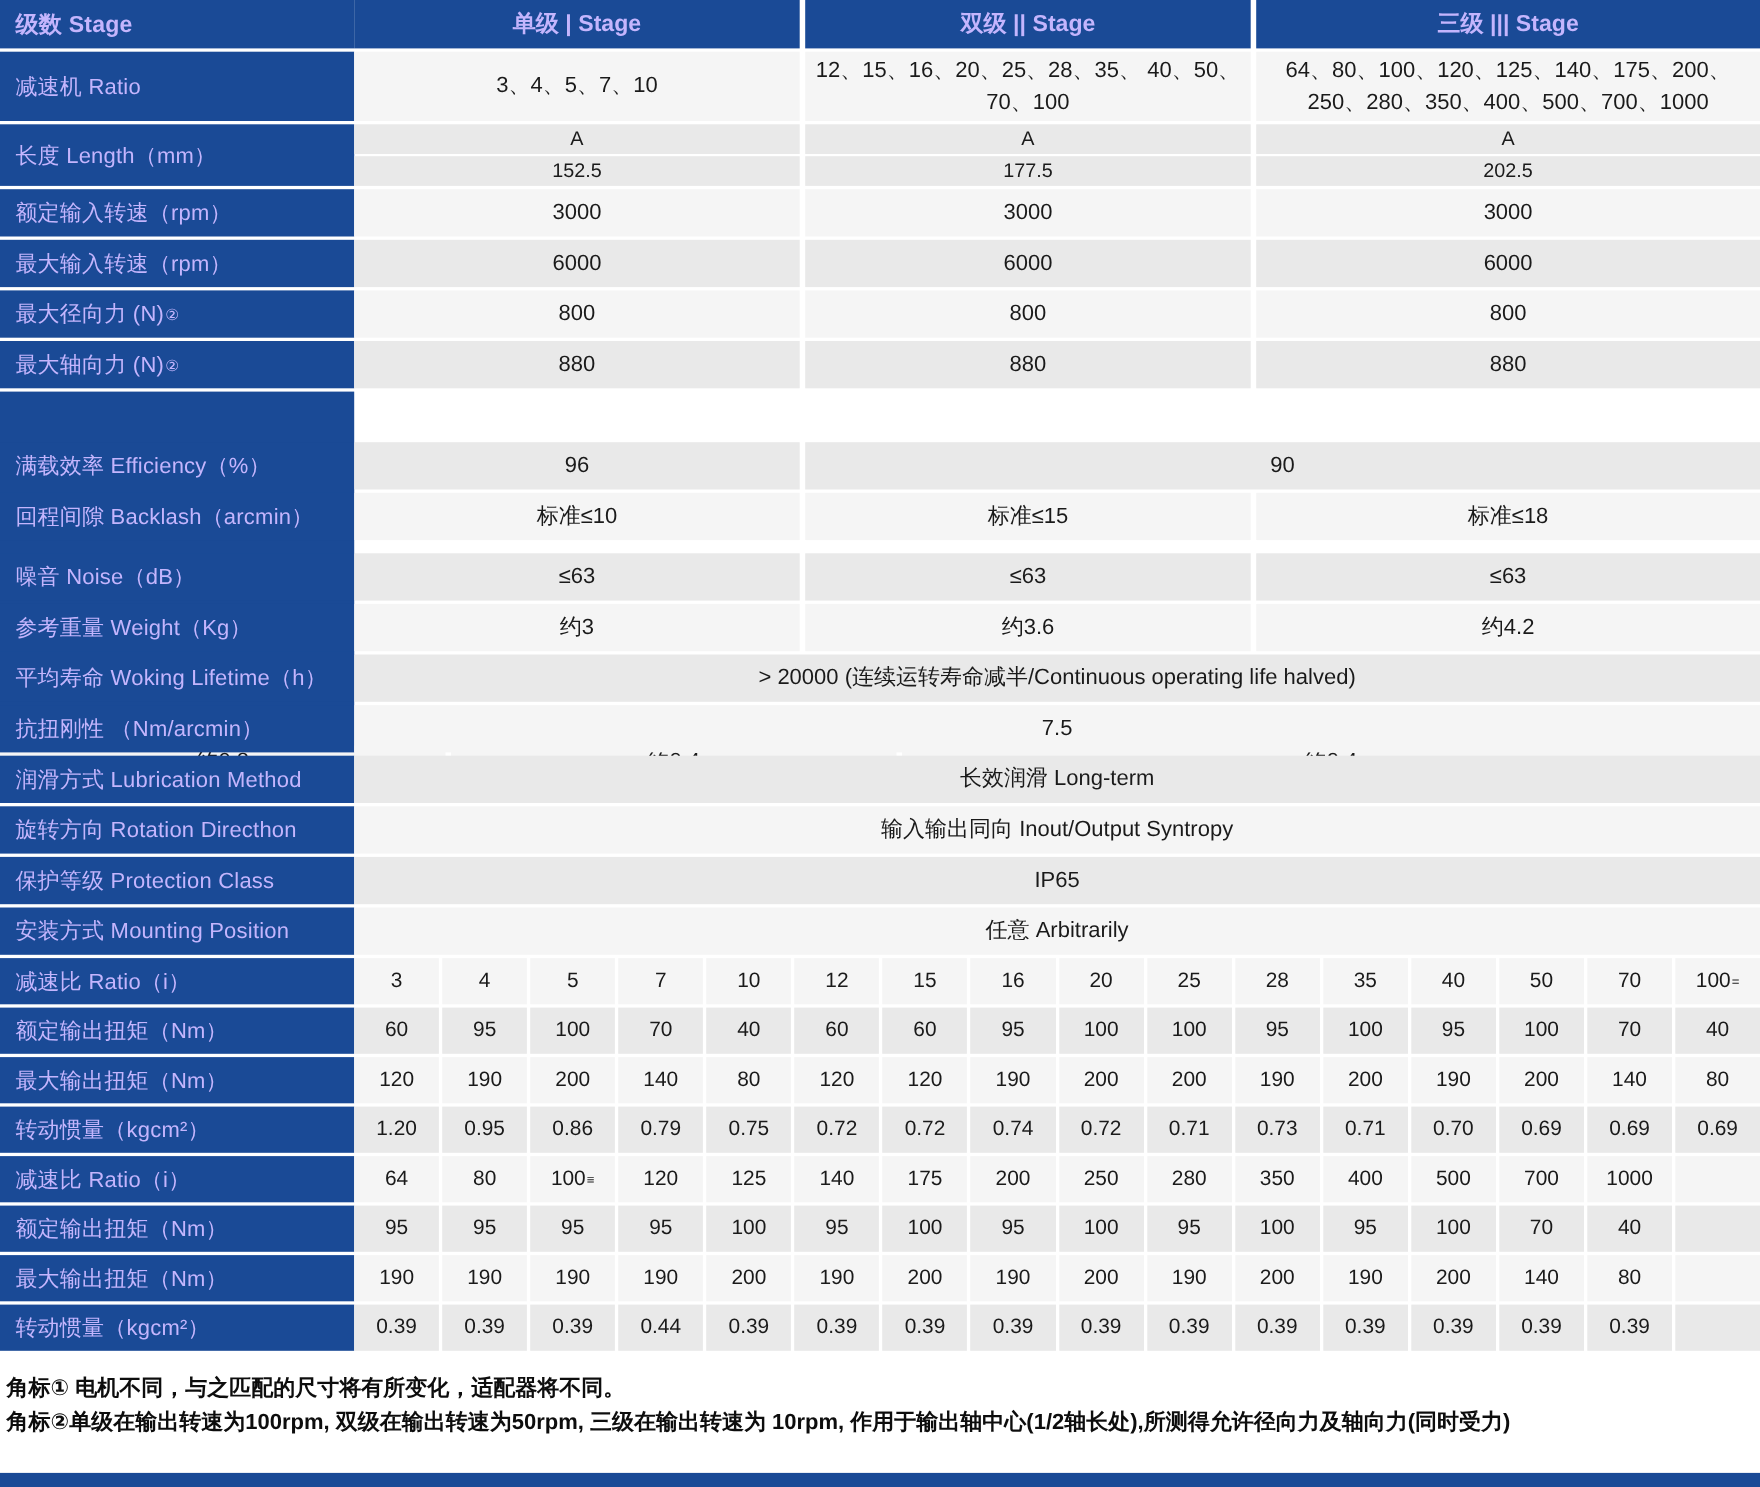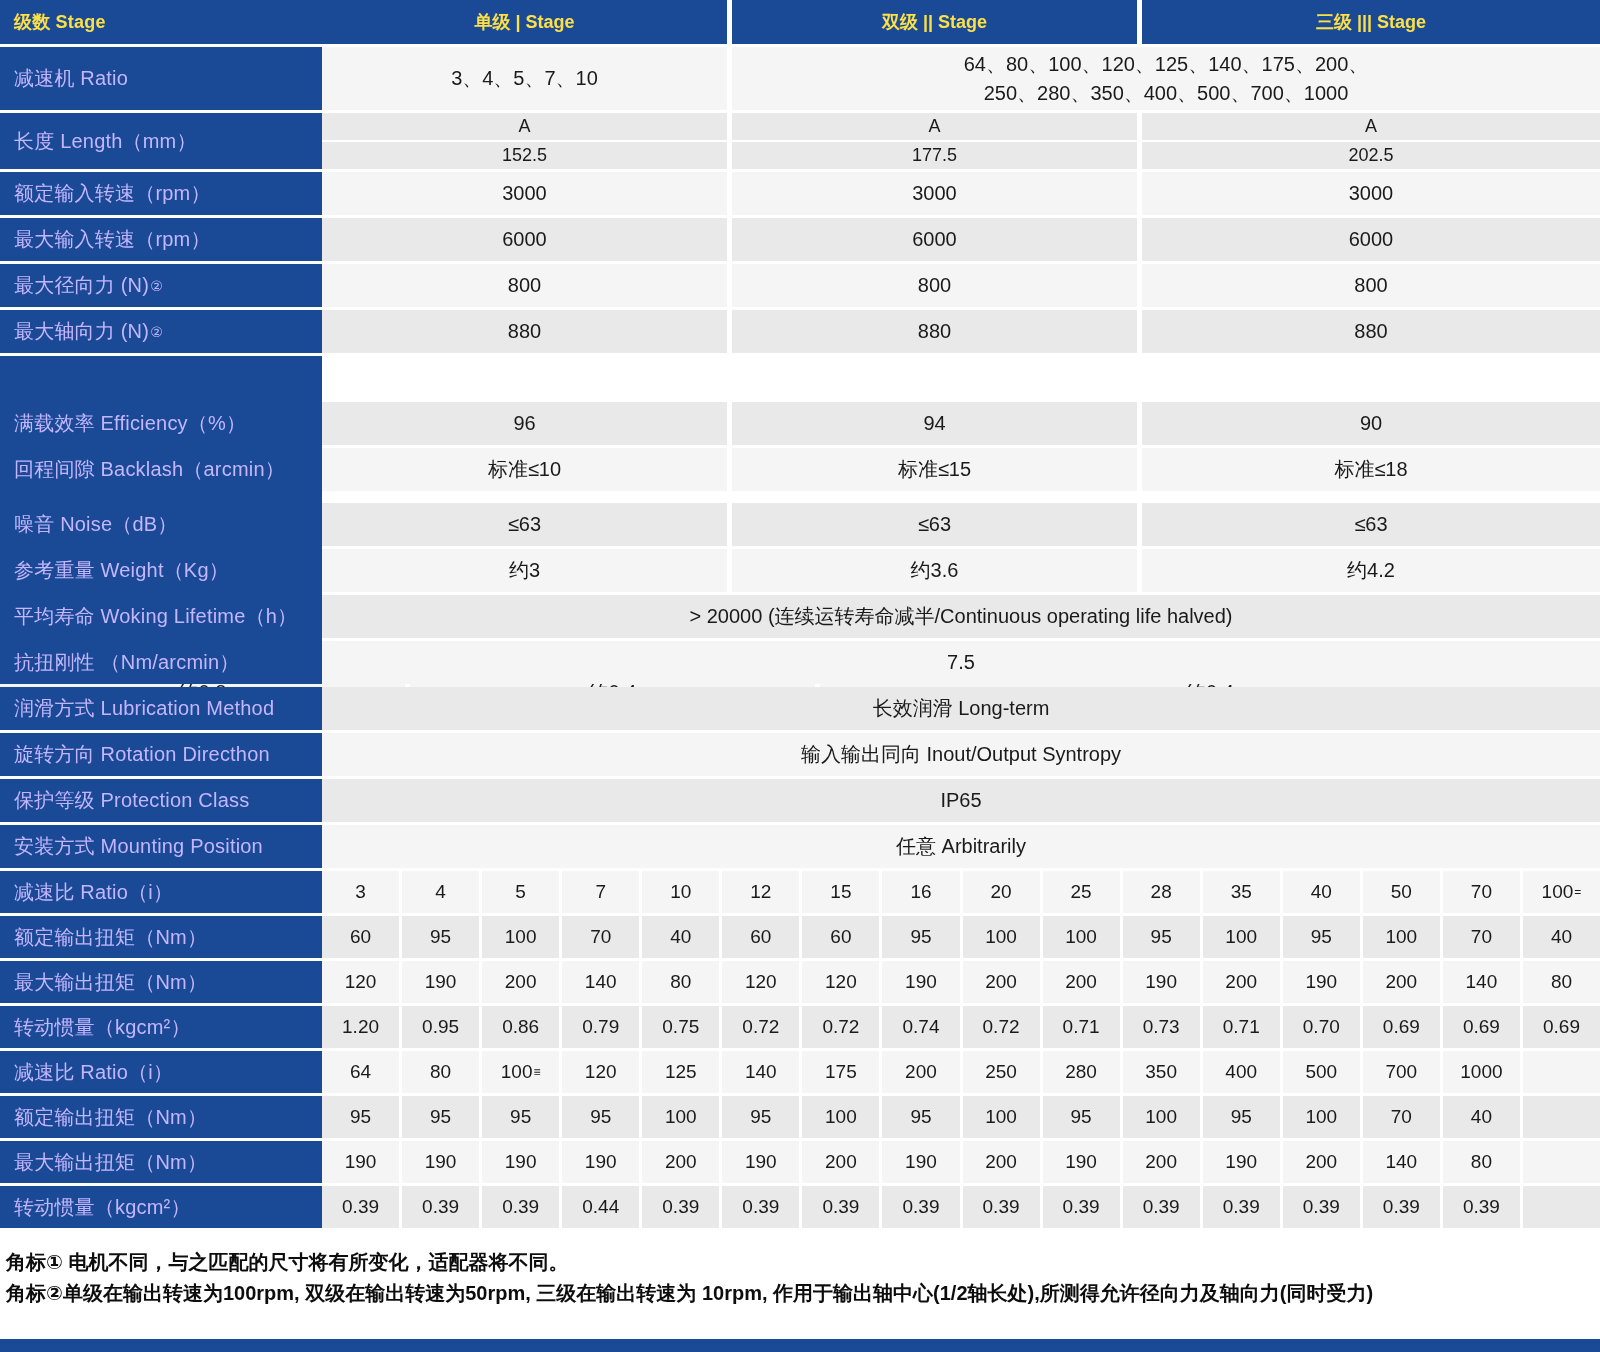--- a/index.html
+++ b/index.html
@@ -47,22 +47,22 @@
   }
   .vcell sup{font-size:12px;line-height:0;margin-left:1px;}
   .c1{width:405px;flex:0 0 405px;margin-right:5px;}
   .c2{width:405px;flex:0 0 405px;margin-right:5px;}
   .c3{flex:1;}
   .merged{flex:1;}
   .shade-light{background:var(--light);}
   .shade-dark{background:var(--dark);}
   .hdr .label-cell,.hdr .vcell{
     background:var(--blue);
-    color:#fde047;
-    font-size:18px;
+    color:#c4b5fd;
+    font-size:21px;
     font-weight:bold;
   }
   .dualwrap{flex:1;display:flex;flex-direction:column;}
   .dualwrap .subrow{display:flex;height:27px;}
   .dualwrap .subrow + .subrow{margin-top:2px;}
   .dualwrap .vcell{font-size:18px;}
   .ratio-cells{flex:1;display:flex;gap:3px;}
   .ratio-cells .vcell{flex:1;font-size:19px;}
   .footnotes{
     padding:16px 6px 0 6px;
@@ -87,20 +87,22 @@
         <div class="cells">
           <div class="vcell c1">单级 | Stage</div>
           <div class="vcell c2">双级 || Stage</div>
           <div class="vcell c3">三级 ||| Stage</div>
         </div>
       </div>
       <div class="row" style="height: 63px;">
         <div class="label-cell">减速机 Ratio</div>
         <div class="cells">
           <div class="vcell shade-light c1">3、4、5、7、10</div>
+          <div class="vcell shade-light c2">12、15、16、20、25、28、35、 40、50、
+70、100</div>
           <div class="vcell shade-light c3">64、80、100、120、125、140、175、200、
 250、280、350、400、500、700、1000</div>
         </div>
       </div>
       <div class="row" style="height: 56px;">
         <div class="label-cell">长度 Length（mm）</div>
         <div class="dualwrap">
           <div class="subrow">
             <div class="vcell shade-dark c1">A</div>
             <div class="vcell shade-dark c2">A</div>
@@ -150,21 +152,20 @@
         <div class="cells">
           <div class="vcell shade-light c1">约0.8</div>
           <div class="vcell shade-light c2">约0.4</div>
           <div class="vcell shade-light c3">约0.4</div>
         </div>
       </div>
       <div class="row" style="height: 43px;">
         <div class="label-cell">满载效率 Efficiency（%）</div>
         <div class="cells">
           <div class="vcell shade-dark c1">96</div>
-          <div class="vcell shade-dark c2">94</div>
           <div class="vcell shade-dark c3">90</div>
         </div>
       </div>
       <div class="row" style="height: 43px;">
         <div class="label-cell">回程间隙 Backlash（arcmin）</div>
         <div class="cells">
           <div class="vcell shade-light c1">标准≤10</div>
           <div class="vcell shade-light c2">标准≤15</div>
           <div class="vcell shade-light c3">标准≤18</div>
         </div>

